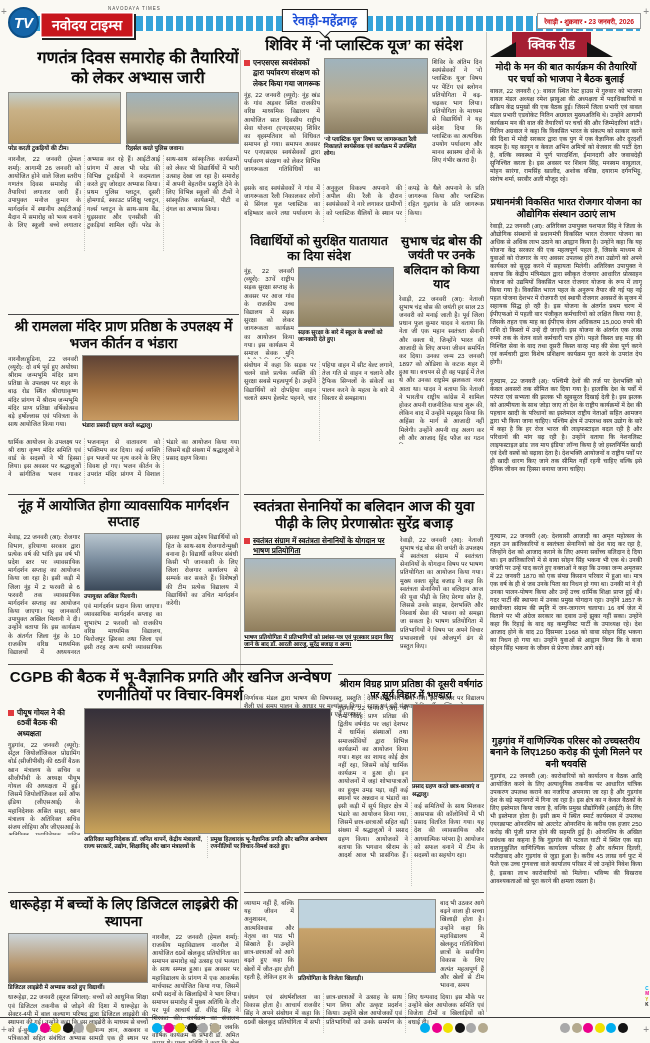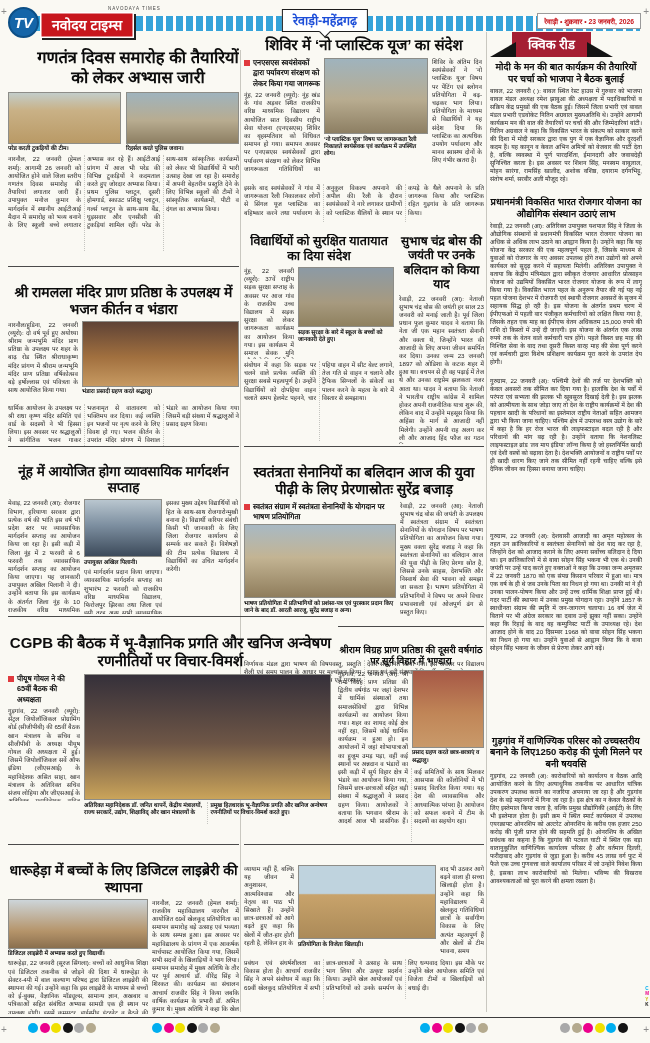--- a/index.html
+++ b/index.html
@@ -20,21 +20,21 @@
                    border:1.6px solid #1c1c1c; color:#1d4ed8; font-weight:bold; font-size:12.5px;
                    padding:2px 10px; z-index:3; }
   .edition-badge::after { content:''; position:absolute; left:50%; bottom:-5px; width:7px; height:7px;
                    background:#fff; border-right:1.6px solid #1c1c1c; border-bottom:1.6px solid #1c1c1c;
                    transform:translateX(-50%) rotate(45deg); }
   .date-box { position:absolute; right:9px; top:13px; background:#fff; border:1px solid #9a9a9a;
               color:#c8161d; font-weight:bold; font-size:6.8px; padding:2.5px 6px; z-index:3; }
 
   
   .block { position:absolute; overflow:hidden; }
-  .rule-top { border-top:1px solid #4a4a4a; padding-top:17px; }
+  .rule-top { border-top:1px solid #4a4a4a; padding-top:3px;margin-top:48px; }
   .hl { font-weight:bold; color:#0c0c0c; text-align:center; line-height:1.2; }
   .nowrap { white-space:nowrap; }
   .body-txt { font-size:6.2px; line-height:1.32; text-align:justify; color:#232323; overflow:hidden; }
   .cap { font-size:5.9px; font-weight:bold; color:#101010; line-height:1.25; padding-top:1.5px; }
   .cols2 { column-count:2; column-gap:6px; column-rule:1px dotted #c5c5c0; }
   .cols3 { column-count:3; column-gap:6px; column-rule:1px dotted #c5c5c0; }
   .row { display:flex; }
   .bullet { display:flex; gap:3px; font-size:7.4px; font-weight:bold; line-height:1.4; color:#0c0c0c; text-align:left;}
   .bullet .sq { width:6px; height:6px; background:#e03a3e; flex:none; margin-top:2px; }
   .photo { border:1px solid #8d8d88; }
@@ -166,21 +166,21 @@
         <div class="cap">उपायुक्त अखिल पिलानी।</div>
         <div class="body-txt" style="height:48px; margin-top:2px;">एवं मार्गदर्शन प्रदान किया जाएगा। व्यावसायिक मार्गदर्शन सप्ताह का शुभारंभ 2 फरवरी को राजकीय वरिष्ठ माध्यमिक विद्यालय, फिरोजपुर झिरका तथा जिला एवं इसी तरह अन्य सभी व्यावसायिक मार्गदर्शन सप्ताह चलने से निर्धारित विद्यालयों में किया जाएगा।</div>
       </div>
       <div class="body-txt" style="width:72px; height:122px;">इसका मुख्य उद्देश्य विद्यार्थियों को हित के साथ-साथ रोजगारोन्मुखी बनाना है। विद्यार्थी करियर संबंधी किसी भी जानकारी के लिए जिला रोजगार कार्यालय से सम्पर्क कर सकते हैं। विशेषज्ञों की टीम प्रत्येक विद्यालय में विद्यार्थियों का उचित मार्गदर्शन करेगी।</div>
     </div>
   </div>
 
   <div class="block rule-top" style="left:244px; top:446px; width:240px; height:252px;">
     <div class="hl" style="font-size:14px;">स्वतंत्रता सेनानियों का बलिदान आज की युवा पीढ़ी के लिए प्रेरणास्रोतः सुरेंद्र बजाड़</div>
     <div class="row" style="gap:4px; margin-top:4px;">
-      <div style="width:152px;">
+      <div style="width:152px;text-decoration:underline;">
         <div class="bullet">
           <span class="sq"></span>
           <span>स्वतंत्रत संग्राम में स्वतंत्रता सेनानियों के योगदान पर भाषण प्रतियोगिता</span>
         </div>
         <div class="photo ph-group" style="height:74px; margin-top:2px;"></div>
         <div class="cap">भाषण प्रतियोगिता में प्रतिभागियों को प्रशंसा-पत्र एवं पुरस्कार प्रदान किए जाने के बाद डॉ. आरती आरजू, सुरेंद्र बजाड़ व अन्य।</div>
       </div>
       <div class="body-txt" style="width:83px; height:156px;">रेवाड़ी, 22 जनवरी (आ): नेताजी सुभाष चंद्र बोस की जयंती के उपलक्ष्य में स्वतंत्रता संग्राम में स्वतंत्रता सेनानियों के योगदान विषय पर भाषण प्रतियोगिता का आयोजन किया गया। मुख्य वक्ता सुरेंद्र बजाड़ ने कहा कि स्वतंत्रता सेनानियों का बलिदान आज की युवा पीढ़ी के लिए प्रेरणा स्रोत है, जिससे उनके साहस, देशभक्ति और निस्वार्थ सेवा की भावना को समझा जा सकता है। भाषण प्रतियोगिता में प्रतिभागियों ने विषय पर अपने विचार प्रभावशाली एवं ओजपूर्ण ढंग से प्रस्तुत किए।</div>
     </div>
     <div class="body-txt cols2" style="height:42px; margin-top:2px;">निर्णायक मंडल द्वारा भाषण की विषयवस्तु, प्रस्तुति शैली एवं समय पालन के आधार पर मूल्यांकन किया गया। विजेता प्रतिभागियों को प्रशंसा-पत्र एवं पुरस्कार देकर सम्मानित किया गया। इस अवसर पर विद्यालय स्टाफ एवं बड़ी संख्या में विद्यार्थी उपस्थित रहे।</div>

